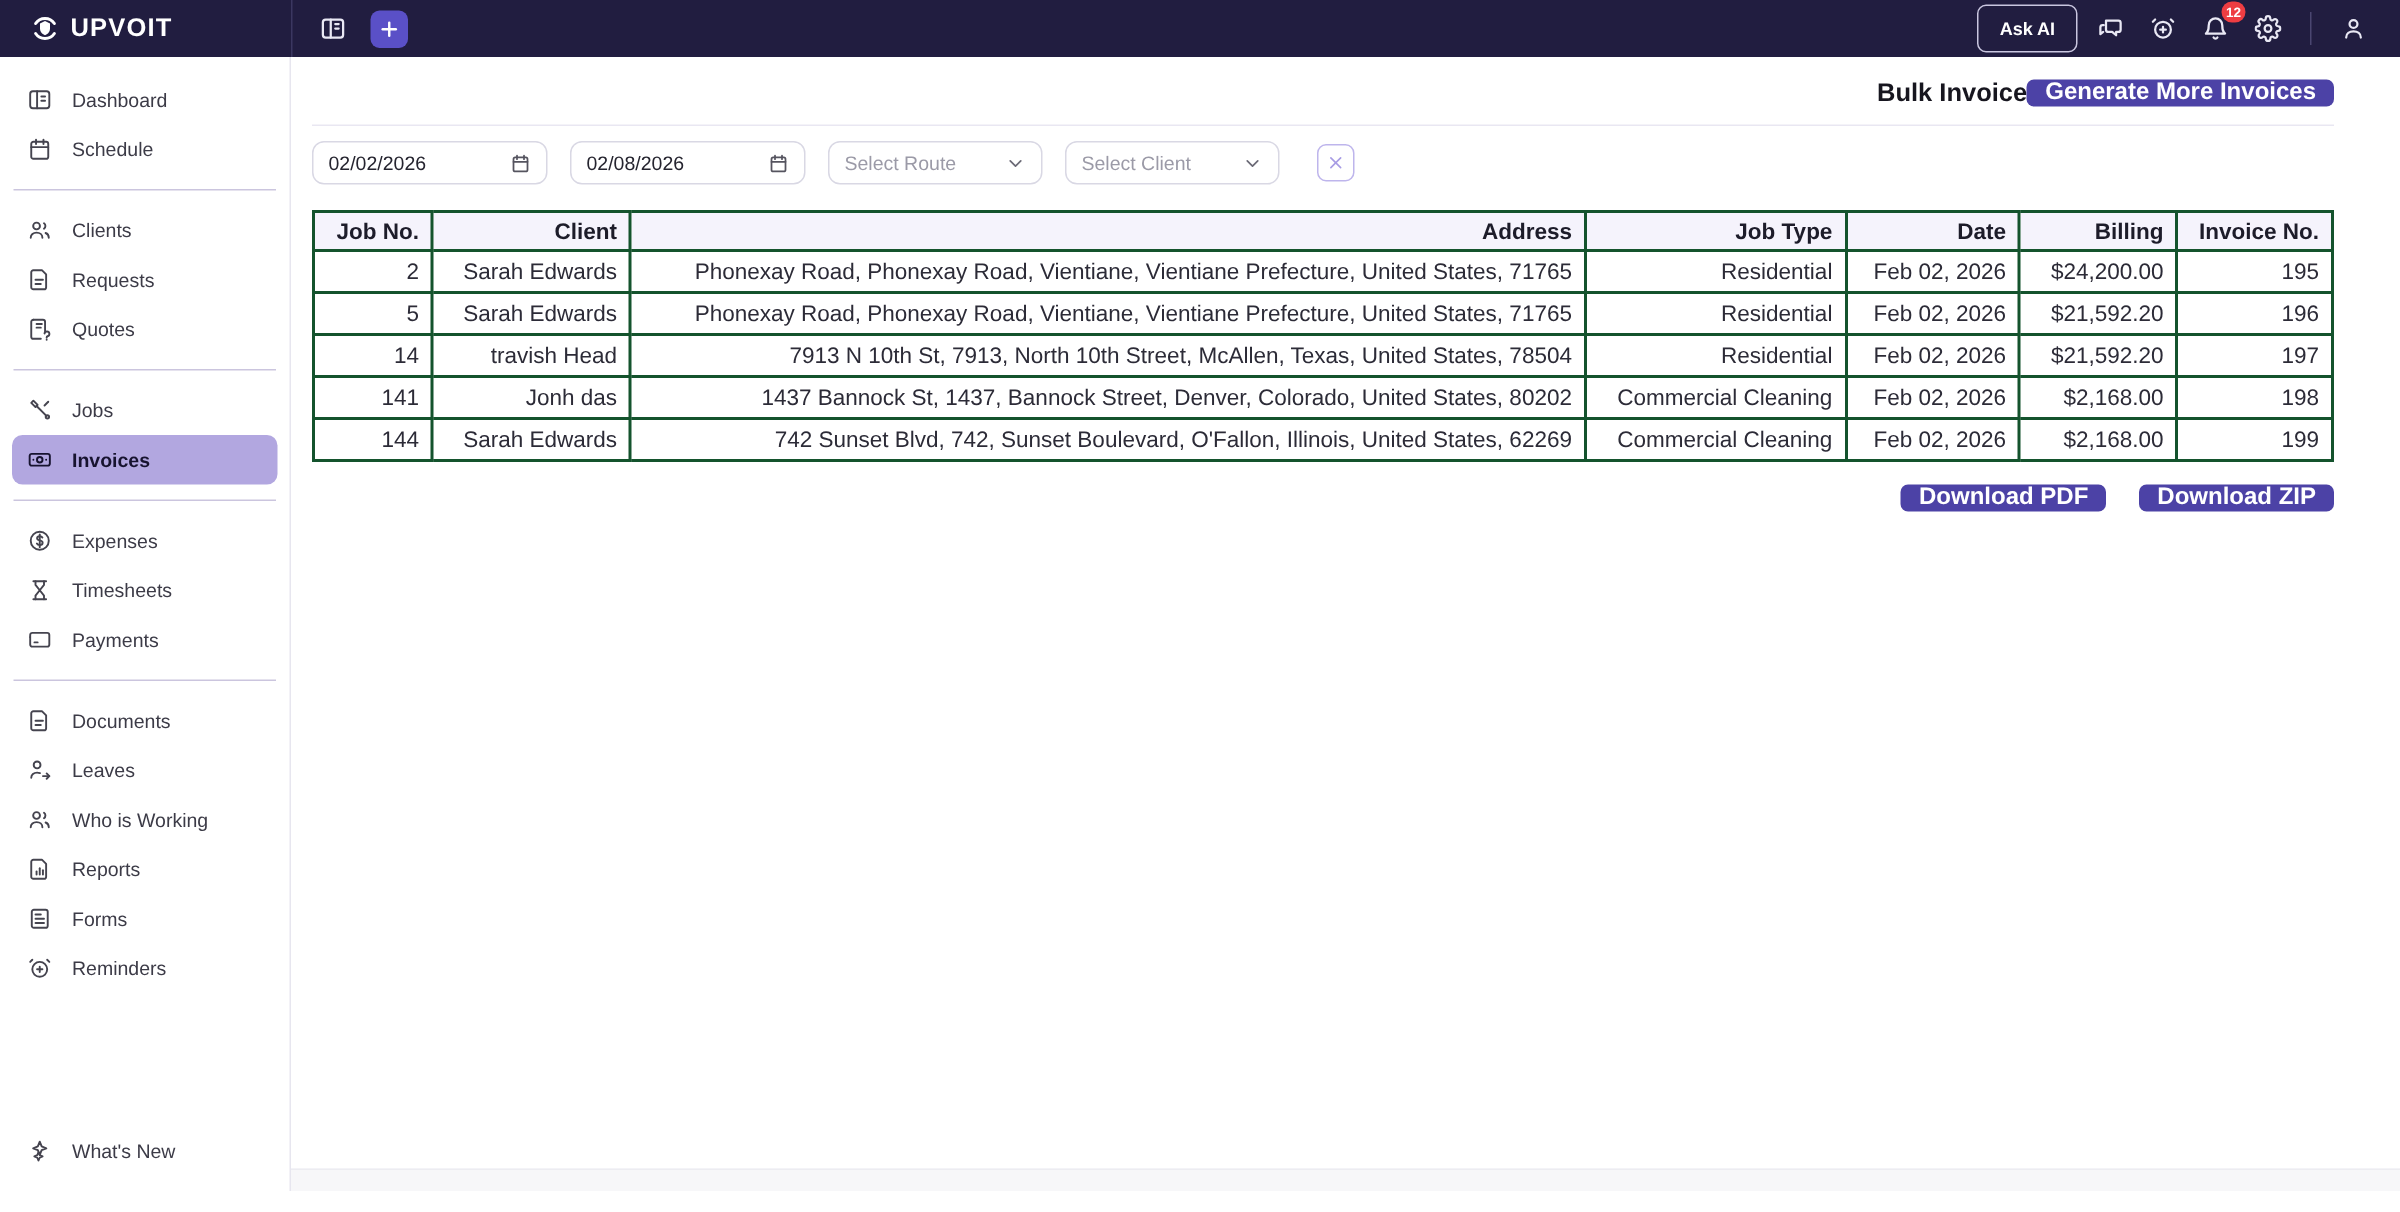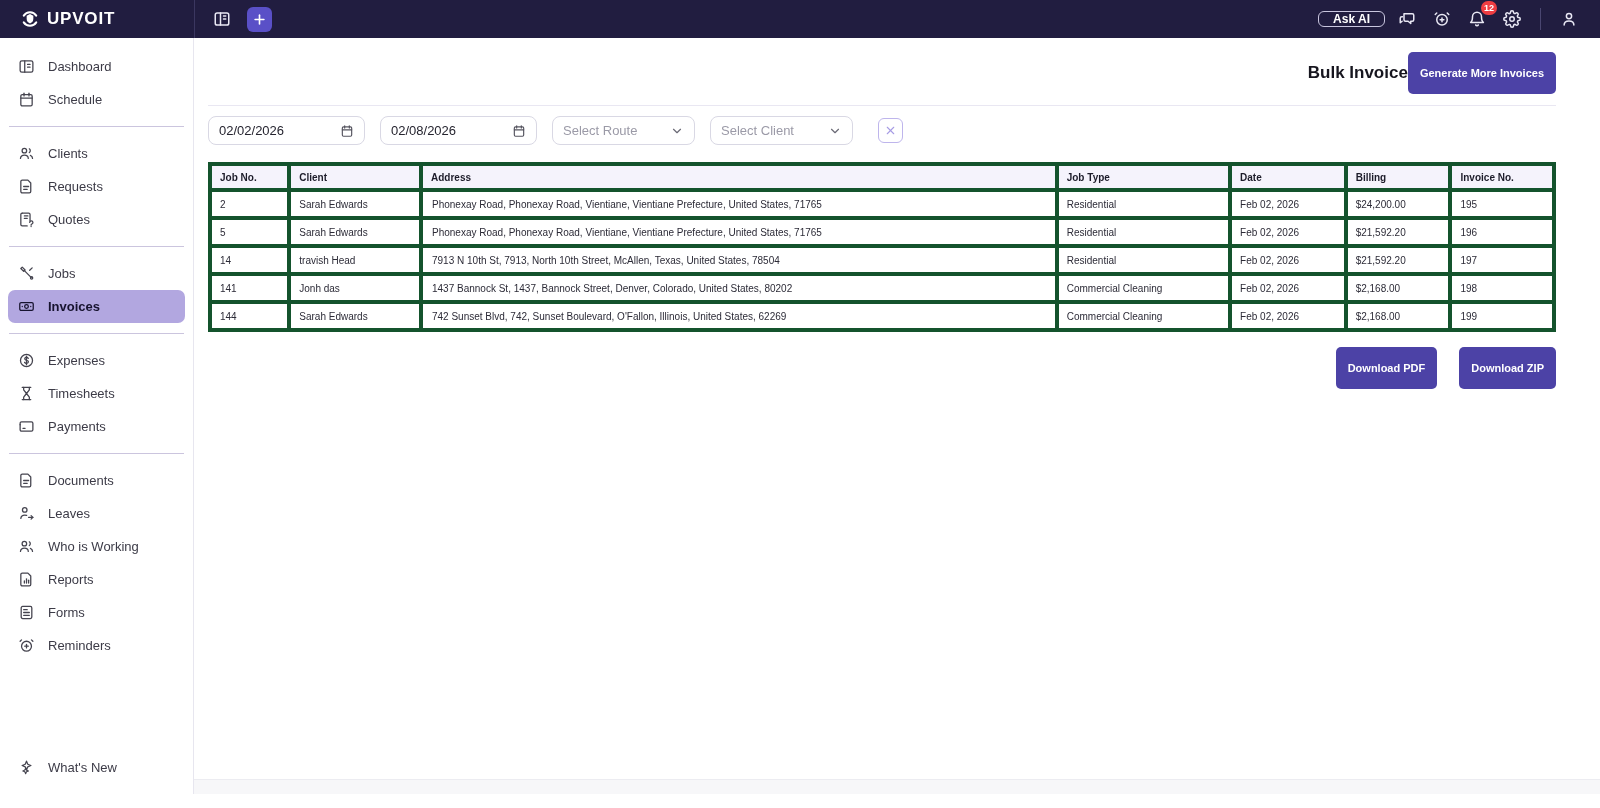--- a/index.html
+++ b/index.html
@@ -11,21 +11,21 @@
   .brand { width:194px; display:flex; align-items:center; gap:7px; padding-left:20px; flex:0 0 194px; }
   .brand-mark { display:flex; align-items:center; }
   .brand-name { color:#ffffff; font-size:17px; font-weight:700; letter-spacing:.8px; }
   .topbar-sep { width:1px; height:38px; background:#3b3760; }
   .topbar-left-tools { display:flex; align-items:center; gap:12px; padding-left:14px; }
   .icon-btn { width:26px; height:26px; display:flex; align-items:center; justify-content:center; color:#e9e8f4; cursor:pointer; background:transparent; border:none; }
   .icon-btn svg { width:18px; height:18px; }
   .plus-btn { width:25px; height:25px; border-radius:6px; background:#5a50c7; display:flex; align-items:center; justify-content:center; color:#fff; border:none; cursor:pointer; }
   .plus-btn svg { width:15px; height:15px; }
   .topbar-right { margin-left:auto; display:flex; align-items:center; gap:9px; padding-right:18px; }
-  .ask-ai-btn { height:16px; padding:0 14px; background:transparent; border:1px solid #c9c6df; border-radius:6px; color:#ffffff; font-size:12px; font-weight:600; cursor:pointer; font-family:inherit; }
+  .ask-ai-btn { height:32px; padding:0 14px; background:transparent; border:1px solid #c9c6df; border-radius:6px; color:#ffffff; font-size:12px; font-weight:600; cursor:pointer; font-family:inherit; }
   .bell-wrap { position:relative; }
   .badge { position:absolute; top:-5px; right:-7px; min-width:15px; height:14px; padding:0 3px; background:#ee3d42; border-radius:8px; color:#fff; font-size:9px; font-weight:700; display:flex; align-items:center; justify-content:center; }
   .right-sep { width:1px; height:22px; background:#4a4670; margin:0 6px; }
 
   
   .shell { display:flex; height:756px; }
   .sidebar { width:194px; flex:0 0 194px; border-right:1px solid #e7e6ef; display:flex; flex-direction:column; padding:12px 8px 10px 8px; background:#fff; }
   .side-item { display:flex; align-items:center; gap:13px; height:33px; padding:0 9px; border-radius:7px; cursor:pointer; color:#3c3b47; }
   .side-item .side-icon { width:18px; height:18px; display:flex; align-items:center; justify-content:center; color:#45444f; }
   .side-item .side-icon svg { width:17px; height:17px; }
@@ -33,37 +33,37 @@
   .side-item.active { background:#b2a7e0; color:#17132f; }
   .side-item.active .side-icon { color:#17132f; }
   .side-item.active .side-label { font-weight:600; }
   .side-divider { height:1px; background:#cbc5de; margin:10px 1px; }
   .side-spacer { flex:1; }
 
   
   .main { flex:1; padding:14px 44px 0 14px; background:#fff; position:relative; }
   .page-head { display:flex; align-items:center; justify-content:flex-end; }
   .page-title { font-size:17px; font-weight:700; color:#17161f; }
-  .primary-btn { background:#4c42a6; color:#fff; border:none; border-radius:5px; height:42px; padding:0 12px; font-size:11px; font-weight:600; cursor:pointer; font-family:inherit; }
+  .primary-btn { background:#4c42a6; color:#fff; border:none; border-radius:5px; height:18px; padding:0 12px; font-size:16px; font-weight:600; cursor:pointer; font-family:inherit; }
   .head-rule { height:1px; background:#e9e7f2; margin-top:11px; }
 
   .filters { display:flex; align-items:center; margin-top:10px; gap:15px; }
   .field { height:29px; border:1px solid #d9d8e4; border-radius:8px; background:#fff; display:flex; align-items:center; justify-content:space-between; padding:0 10px; cursor:pointer; }
   .date-field { width:157px;text-align:right; }
   .date-field .val { font-size:13px; color:#25242f; }
   .select-field { width:143px; }
   .select-field .val { font-size:13px; color:#9b9aa7; }
   .field .f-icon { color:#55545f; display:flex; }
   .field .f-icon svg { width:14px; height:14px; }
   .select-field .f-icon { color:#6b6a76; }
   .clear-btn { width:25px; height:25px; margin-left:10px; border:1px solid #beb5ec; border-radius:6px; background:#fff; color:#a79ce4; display:flex; align-items:center; justify-content:center; cursor:pointer; }
   .clear-btn svg { width:13px; height:13px; }
 
   table.grid { border-collapse:collapse; table-layout:fixed; width:100%; margin-top:17px; }
-  table.grid th, table.grid td { border:4px solid #14532d; font-size:10px; padding:0 8px; height:28px; text-align:left; white-space:nowrap; overflow:hidden; }
+  table.grid th, table.grid td { border:2px solid #14532d; font-size:15px; padding:0 8px; height:28px; text-align:right; white-space:nowrap; overflow:hidden; }
   table.grid thead th { background:#f5f3fc; font-weight:700; color:#1d1c2a; height:26px; }
   table.grid td { color:#2c2b37; font-weight:400; }
   table.grid td.c-address { padding-left:9px; }
 
   .table-actions { display:flex; justify-content:flex-end; gap:22px; margin-top:15px; }
 
   .bottom-strip { position:absolute; left:0; right:0; bottom:0; height:15px; background:#f7f7f9; border-top:1px solid #ececf1; }
 </style>
 </head>
 <body>

